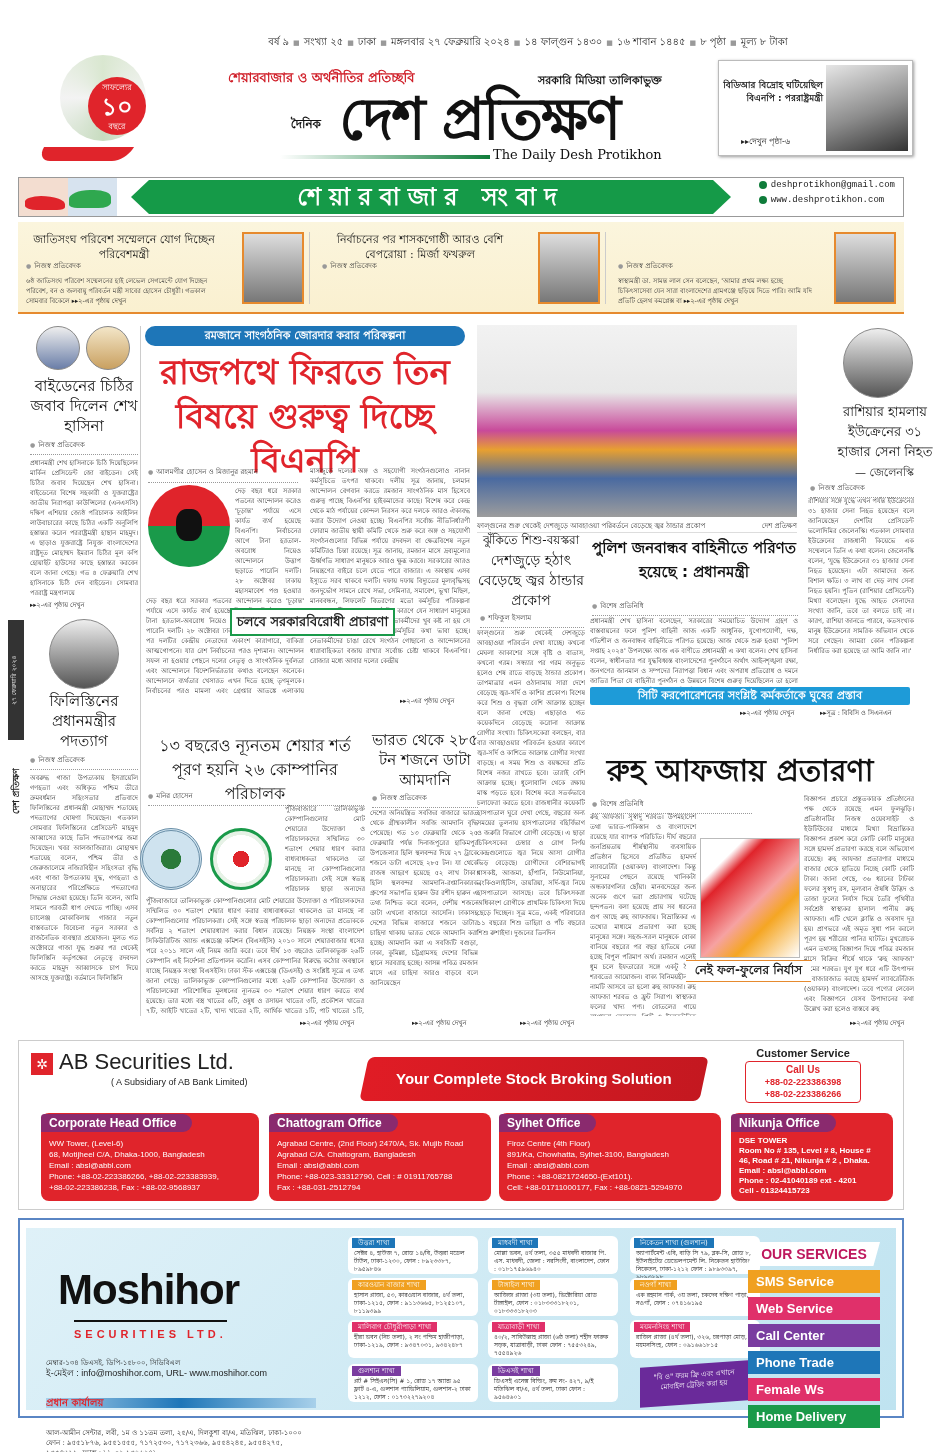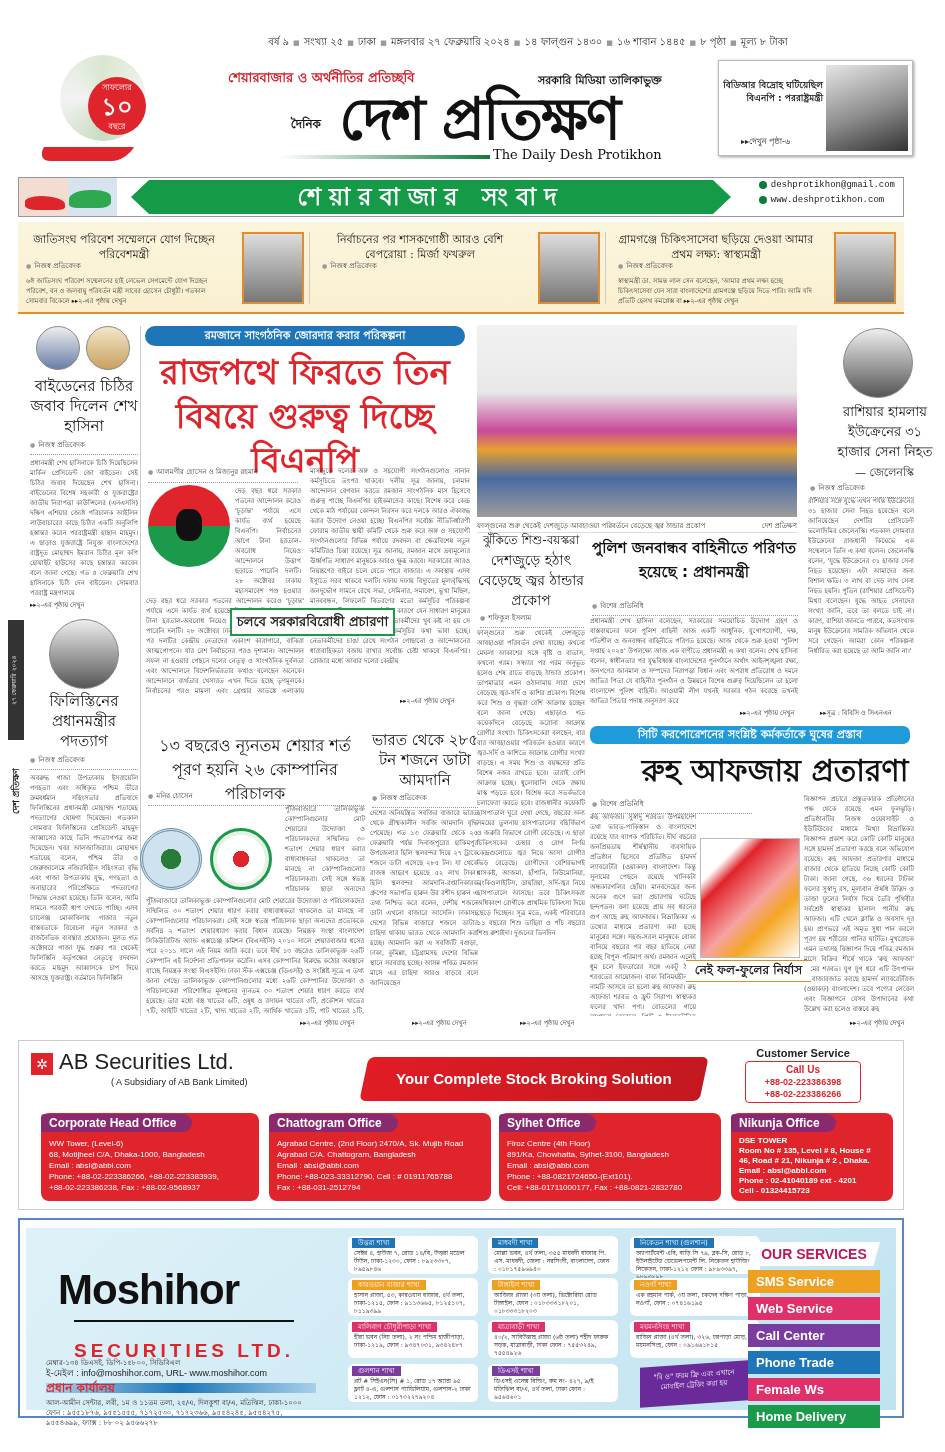--- a/index.html
+++ b/index.html
@@ -44,44 +44,44 @@
 .more{font-size:6.5px;color:#222}
 .more:before{content:"\25B8\25B8 ";}
 .bnp-logo{left:148px;top:485px;width:82px;height:82px;border-radius:50%;background:linear-gradient(#e0242b 50%,#1a9a4a 50%);overflow:hidden}
 .bnp-logo:after{content:"";position:absolute;left:28px;top:24px;width:26px;height:32px;background:#111;border-radius:40%}
 .boxhd{left:230px;top:608px;width:165px;height:28px;border:2px solid #1a9a4a;font-size:13px;font-weight:bold;text-align:center;line-height:24px}
 .photo-main{left:477px;top:325px;width:320px;height:192px;background:linear-gradient(180deg,#f2f2f2 0%,#e8e8e8 35%,#c84a9a 55%,#e8a030 65%,#4a6aa0 80%,#9d9d9d 100%)}
 .caption{left:477px;top:520px;width:320px;font-size:7px;color:#333;border-bottom:1px solid #ddd}
 .h-sm{font-size:14px;line-height:20px;text-align:center;color:#111}
 .h-md{font-size:20px;line-height:28px;text-align:center;color:#111}
 .zelensky{left:843px;top:328px;width:70px;height:70px;border-radius:50%;border:1px solid #888;background:linear-gradient(#eee,#555)}
-.roohafza-kicker{left:590px;top:726px;width:320px;height:18px;background:#1e9bd8;color:#fff;font-size:11px;font-weight:bold;text-align:center;line-height:18px;border-radius:7px}
-.roohafza-hd{left:615px;top:748px;width:320px;font-size:30px;line-height:46px;text-align:center;color:#111;font-weight:bold}
+.roohafza-kicker{left:590px;top:687px;width:320px;height:18px;background:#1e9bd8;color:#fff;font-size:11px;font-weight:bold;text-align:center;line-height:18px;border-radius:2px}
+.roohafza-hd{left:580px;top:748px;width:320px;font-size:30px;line-height:46px;text-align:center;color:#111;font-weight:bold}
 .bottle{left:700px;top:838px;width:100px;height:120px;border:1px solid #bbb;background:linear-gradient(135deg,#fff 20%,#e0242b 30%,#f6a2a2 55%,#f5a623 70%,#fff)}
 .sub-hd{left:686px;top:960px;width:125px;font-size:12px;font-weight:bold;text-align:center;border-top:1px solid #e68a2e;border-bottom:1px solid #e68a2e}
 .logos{left:140px;top:828px;width:140px;height:66px}
 .logos span{position:absolute;top:0;width:62px;height:62px;border-radius:50%}
 .ab{left:18px;top:1040px;width:886px;height:170px;border:1px solid #ccc;background:#fff}
 .ab .logo{position:absolute;left:12px;top:12px;width:22px;height:22px;background:#e0242b;color:#fff;font-size:14px;text-align:center;line-height:22px}
 .ab .name{position:absolute;left:40px;top:8px;font-family:"Liberation Sans",sans-serif;font-size:22px;color:#222}
 .ab .sub{position:absolute;left:92px;top:36px;font-family:"Liberation Sans",sans-serif;font-size:9px}
 .ab .slogan{position:absolute;left:345px;top:16px;width:340px;height:44px;background:linear-gradient(90deg,#e01c25,#c41820);color:#fff;font-family:"Liberation Sans",sans-serif;font-weight:bold;font-size:15px;text-align:center;line-height:44px;transform:skewX(-12deg);border-radius:6px}
 .ab .cs{position:absolute;right:30px;top:6px;width:140px;text-align:center;font-family:"Liberation Sans",sans-serif}
 .ab .cs .t{font-size:11px;font-weight:bold}
 .ab .cs .box{border:1px solid #e0242b;border-radius:4px;margin:2px 12px;padding:2px;color:#e0242b;font-size:9px;font-weight:bold;line-height:12px}
 .ab .office{position:absolute;top:72px;height:88px;background:#e0242b;border-radius:8px;color:#fff;font-family:"Liberation Sans",sans-serif}
 .ab .office .ot{display:inline-block;background:#8a2a6e;padding:2px 16px 2px 8px;border-radius:8px 20px 20px 0;font-size:12px;font-weight:bold}
 .ab .office .ob{font-size:8px;line-height:11px;padding:6px 8px}
 .mos{left:18px;top:1218px;width:886px;height:200px;border:2px solid #5a86c4;background:#fff}
 .mos .inner{position:absolute;left:6px;top:8px;width:870px;height:182px;background:linear-gradient(135deg,#dff1f8,#bfe3f0)}
 .mos .brand{position:absolute;left:32px;top:38px;font-family:"Liberation Sans",sans-serif;font-size:42px;font-weight:bold;color:#111;letter-spacing:-1px}
-.mos .sec{position:absolute;left:48px;top:92px;font-family:"Liberation Sans",sans-serif;font-size:19px;font-weight:bold;color:#e0242b;letter-spacing:4px;border-top:2px solid #111;padding-top:18px}
+.mos .sec{position:absolute;left:48px;top:92px;font-family:"Liberation Sans",sans-serif;font-size:11px;font-weight:bold;color:#e0242b;letter-spacing:4px;border-top:2px solid #111;padding-top:6px}
 .mos .addr{position:absolute;left:20px;top:130px;width:270px;text-align:left;font-size:7px;line-height:10px}
 .mos .addr .em{font-family:"Liberation Sans",sans-serif;font-size:9px}
-.mos .hq{display:block;margin:5px 0;background:linear-gradient(90deg,#a8d0ea,#1e76b8,#a8d0ea);color:#e0242b;font-weight:bold;font-size:12px}
+.mos .hq{display:block;margin:20px 0;background:linear-gradient(90deg,#a8d0ea,#1e76b8,#a8d0ea);color:#e0242b;font-weight:bold;font-size:10px}
 .branch{position:absolute;width:130px;height:38px;background:#fff;border-radius:6px;font-size:6px;line-height:8px}
 .branch .bt{display:inline-block;color:#fff;font-size:7px;padding:1px 6px;margin:2px 0 1px 4px}
 .branch .bb{padding:0 6px}
 .services{position:absolute;right:16px;top:14px;width:132px}
 .services .st{background:#fff;color:#be185d;font-family:"Liberation Sans",sans-serif;font-weight:bold;font-size:14px;text-align:center;padding:4px;clip-path:polygon(5% 0,100% 0,95% 100%,0 100%)}
 .services .sv{font-family:"Liberation Sans",sans-serif;color:#fff;font-weight:bold;font-size:13px;padding:4px 8px;margin-top:4px}
 .side-strip{left:8px;top:620px;width:16px;height:200px;background:#fff}
 .side-strip .b{position:absolute;left:0;top:0;width:16px;height:120px;background:#333;color:#fff;font-size:6px;writing-mode:vertical-rl;transform:rotate(180deg);text-align:center}
 .side-strip .n{position:absolute;left:0;top:124px;width:16px;height:70px;font-size:9px;writing-mode:vertical-rl;transform:rotate(180deg);font-weight:bold}
 .vline{position:absolute;width:1px;background:#ccc}
@@ -135,21 +135,20 @@
     <div class="ph"></div>
     <div class="sep"></div>
   </div>
   <div class="item" style="left:296px">
     <div class="hd">নির্বাচনের পর শাসকগোষ্ঠী আরও বেশি বেপরোয়া : মির্জা ফখরুল</div>
     <div class="by byline">নিজস্ব প্রতিবেদক</div>
     <div class="ph"></div>
     <div class="sep"></div>
   </div>
   <div class="item" style="left:592px">
-    <div class="hd">গ্রামগঞ্জে চিকিৎসাসেবা ছড়িয়ে দেওয়া আমার প্রথম লক্ষ্য: স্বাস্থ্যমন্ত্রী</div>
     <div class="by byline">নিজস্ব প্রতিবেদক</div>
     <div class="tx"><span>স্বাস্থ্যমন্ত্রী ডা. সামন্ত লাল সেন বলেছেন, 'আমার প্রথম লক্ষ্য হচ্ছে চিকিৎসাসেবা যেন সারা বাংলাদেশের গ্রামগঞ্জে ছড়িয়ে দিতে পারি। আমি যদি প্রতিটি হেলথ কমপ্লেক্স বা</span> <span class="more">২-এর পৃষ্ঠায় দেখুন</span></div>
     <div class="ph"></div>
   </div>
 </div>
 
 <div class="abs leftcol">
   <div style="position:relative;height:50px">
     <span style="position:absolute;left:6px;top:2px;width:44px;height:44px;border-radius:50%;border:1px solid #888;background:linear-gradient(#eee,#6a7ea8)"></span>
     <span style="position:absolute;left:56px;top:2px;width:44px;height:44px;border-radius:50%;border:1px solid #888;background:linear-gradient(#f3e6c8,#c9a060)"></span>
@@ -263,21 +262,21 @@
         <div>Fax : +88-031-2512794</div>
     </div>
   </div>
   <div class="office" style="left:480px;width:222px">
     <div class="ot">Sylhet Office</div>
     <div class="ob">
       <div>Firoz Centre (4th Floor)</div>
         <div>891/Ka, Chowhatta, Sylhet-3100, Bangladesh</div>
         <div>Email : absl@abbl.com</div>
         <div>Phone : +88-0821724650-(Ext101).</div>
-        <div>Cell: +88-01711000177, Fax : +88-0821-2832780</div>
+        <div>Cell: +88-01711000177, Fax : +88-0821-5294970</div>
     </div>
   </div>
   <div class="office" style="left:712px;width:162px">
     <div class="ot">Nikunja Office</div>
     <div class="ob" style="font-weight:bold;padding-top:4px;line-height:10px">
       <div>DSE TOWER</div>
         <div>Room No # 135, Level # 8, House #</div>
         <div>46, Road # 21, Nikunja # 2 , Dhaka.</div>
         <div>Email : absl@abbl.com</div>
         <div>Phone : 02-41040189 ext - 4201</div>

